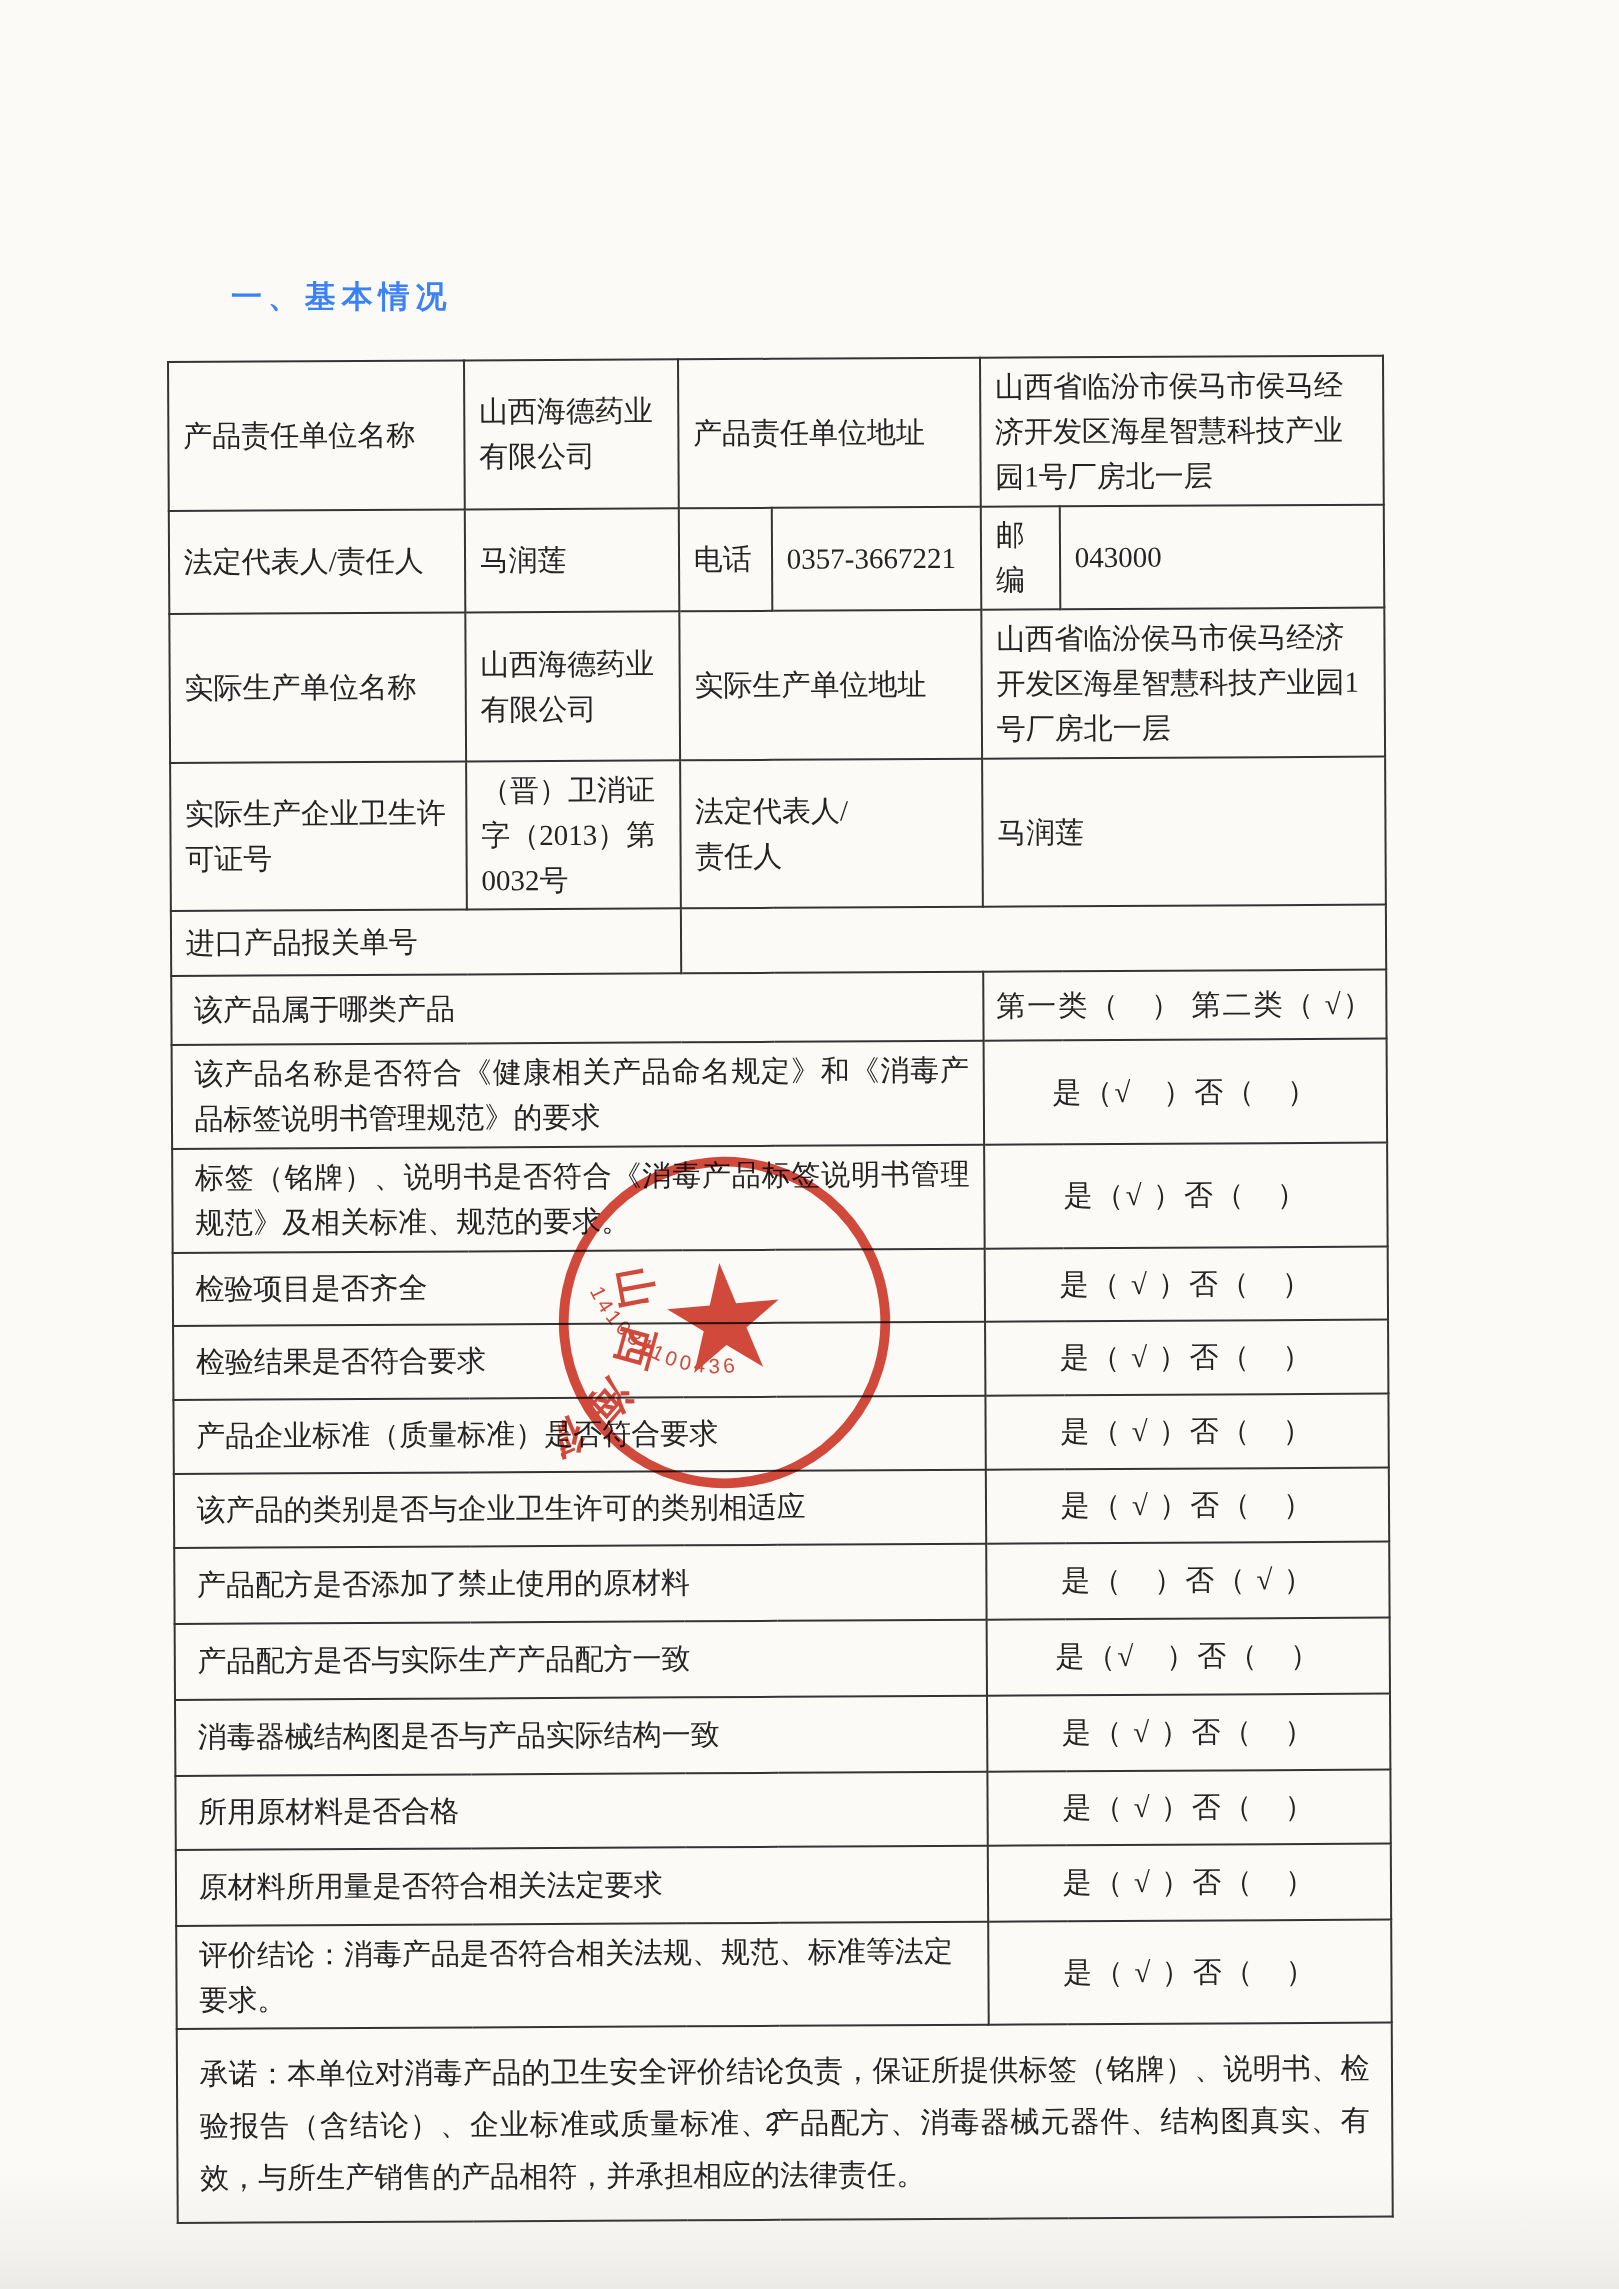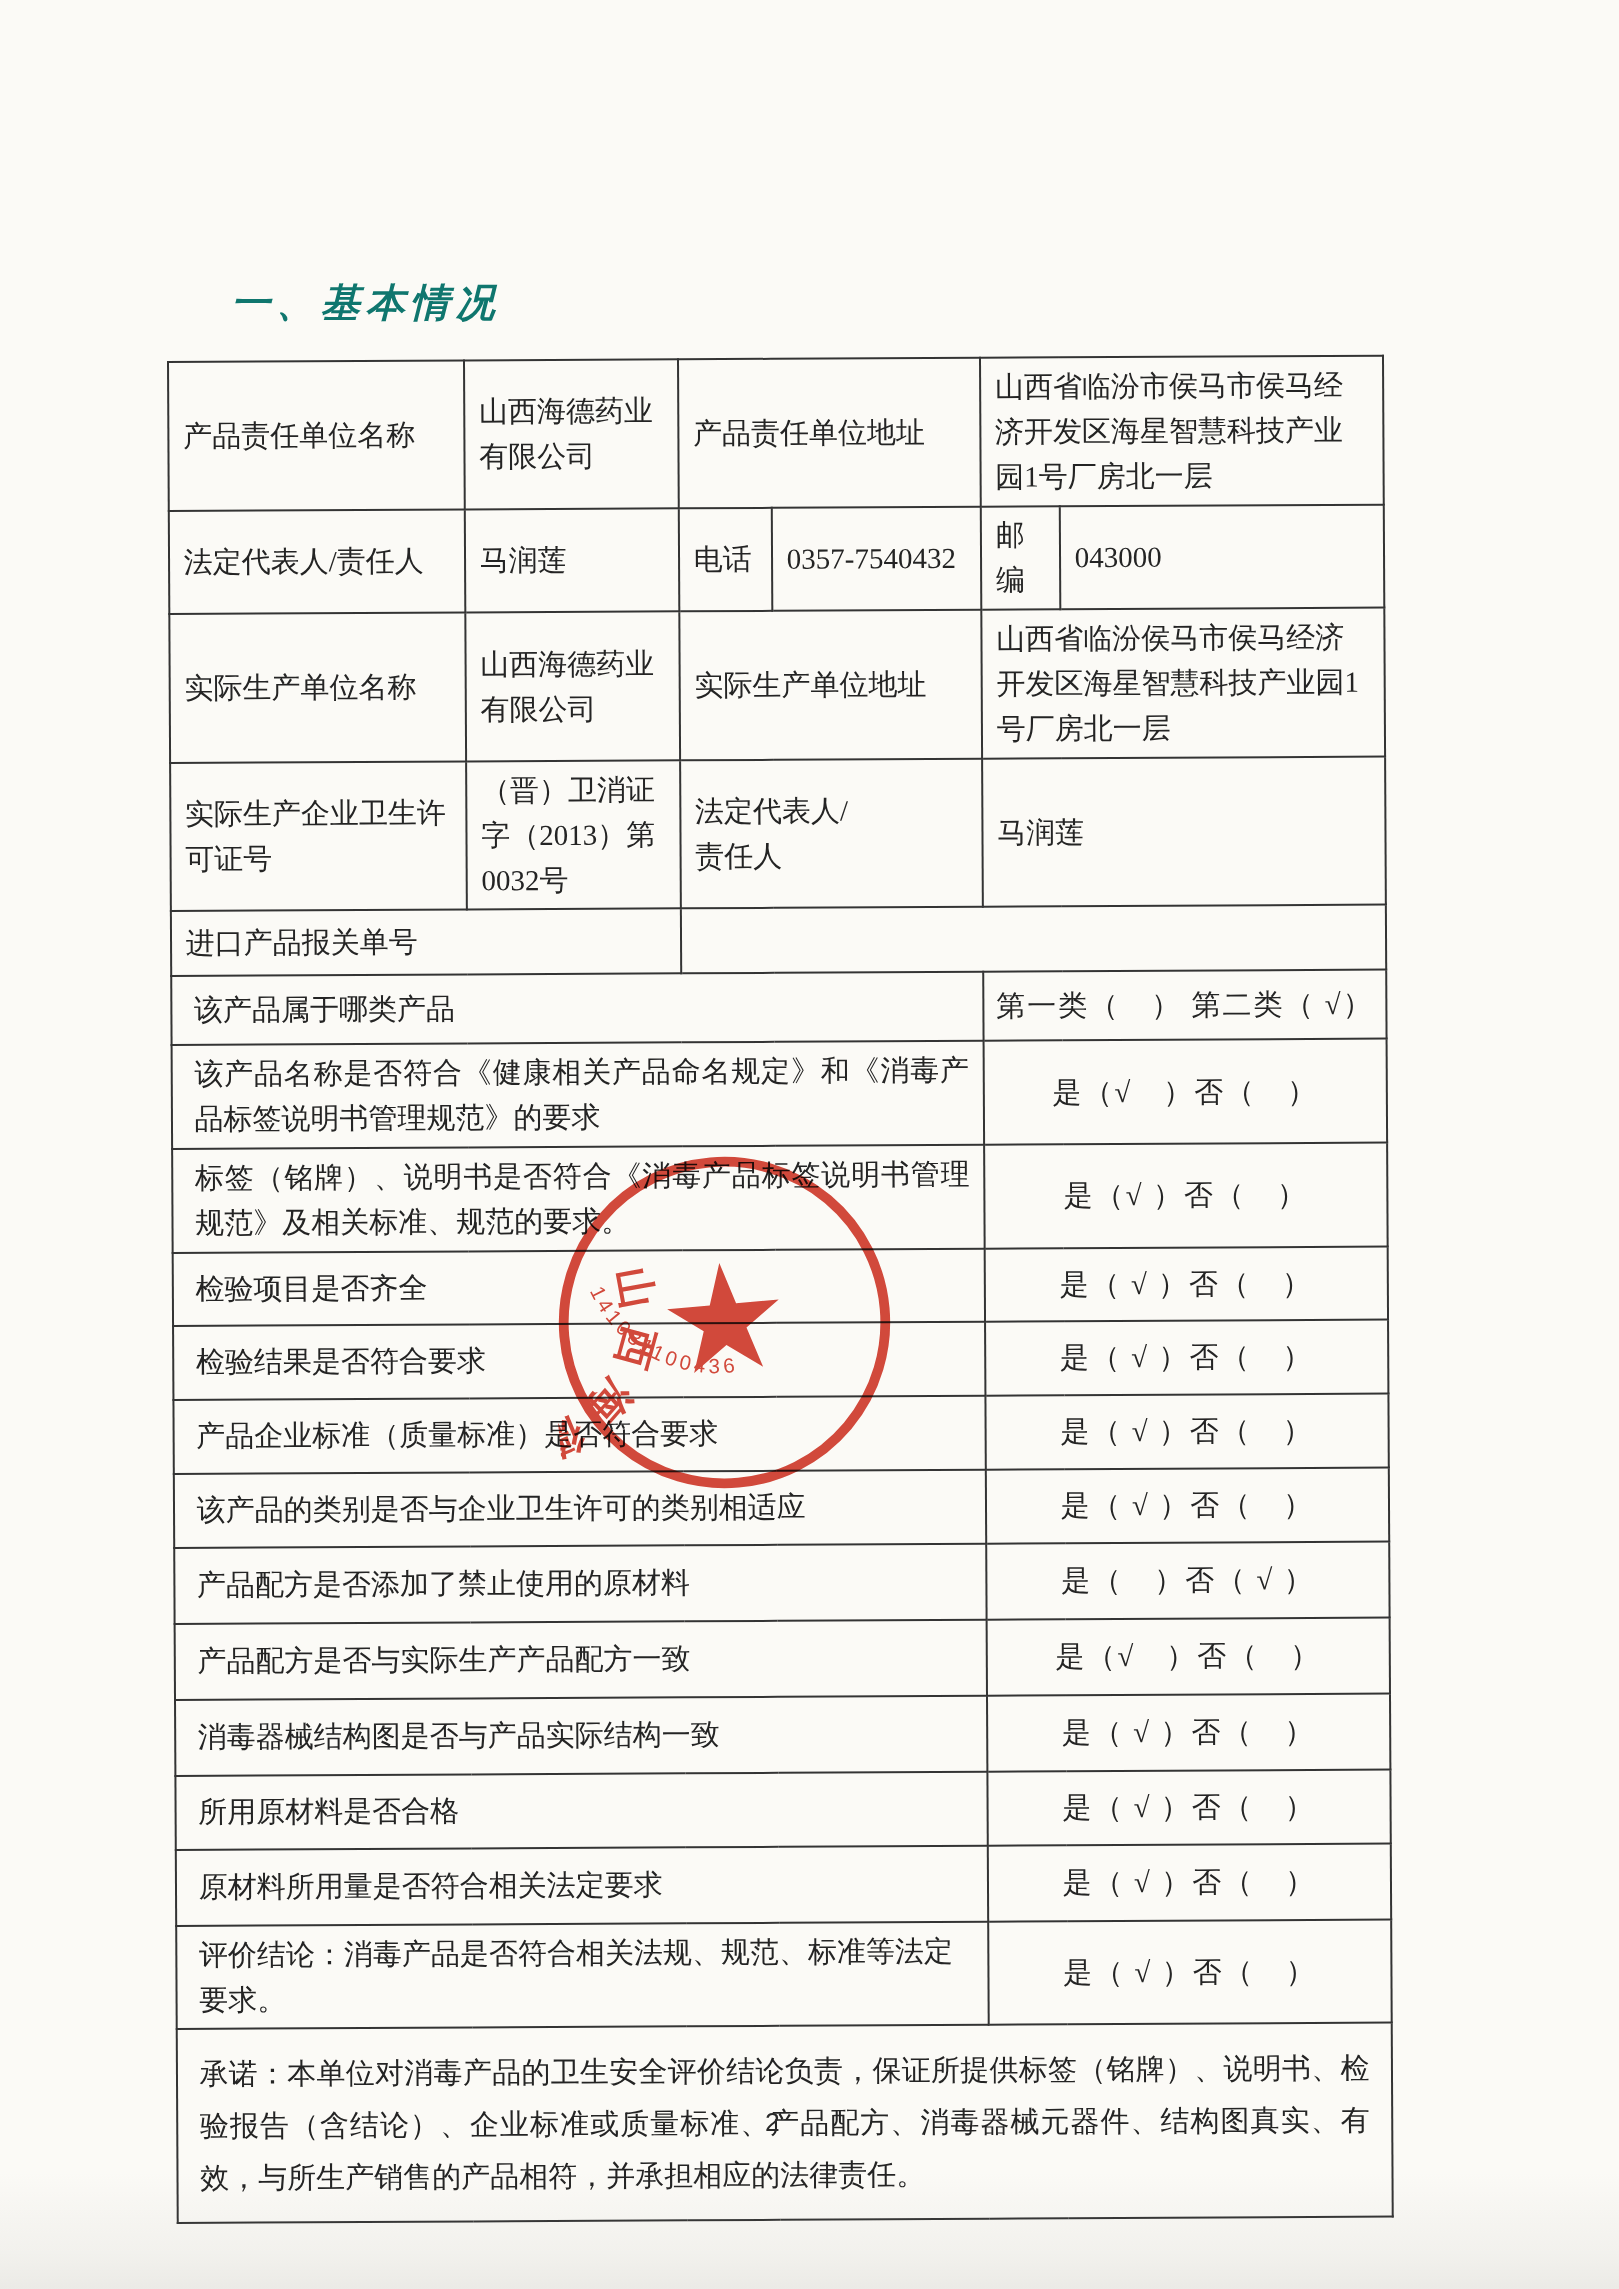--- a/index.html
+++ b/index.html
@@ -10,21 +10,21 @@
     color:#262626;overflow:hidden;
   }
   .page{position:absolute;inset:0;}
   .scan-noise{
     position:absolute;left:0;right:0;bottom:0;height:118px;
     background:linear-gradient(to bottom,rgba(120,120,115,0) 0%,rgba(120,120,115,.07) 70%,rgba(120,120,115,.12) 100%);
     pointer-events:none;
   }
   .doc-title{
     position:absolute;left:231px;top:276px;
-    font-size:39px;font-weight:600;letter-spacing:5.9px;color:#0f766e;font-style:italic;
+    font-size:31px;font-weight:600;letter-spacing:5.9px;color:#3b82f6;
   }
   table.doc-table{
     position:absolute;left:167px;top:361px;width:1215px;
     border-collapse:collapse;table-layout:fixed;
     font-size:29px;color:#242424;
     transform:rotate(-0.3deg);transform-origin:top left;
   }
   table.doc-table{border:2.9px solid #2e2e2e;}
   .doc-table td{
     border:2px solid #343434;
@@ -74,21 +74,21 @@
       <tr class="r1">
         <td class="lbl">产品责任单位名称</td>
         <td>山西海德药业有限公司</td>
         <td colspan="2">产品责任单位地址</td>
         <td colspan="2">山西省临汾市侯马市侯马经济开发区海星智慧科技产业园1号厂房北一层</td>
       </tr>
       <tr class="r2">
         <td>法定代表人/责任人</td>
         <td>马润莲</td>
         <td>电话</td>
-        <td>0357-7540432</td>
+        <td>0357-3667221</td>
         <td>邮编</td>
         <td>043000</td>
       </tr>
       <tr class="r3">
         <td>实际生产单位名称</td>
         <td>山西海德药业有限公司</td>
         <td colspan="2">实际生产单位地址</td>
         <td colspan="2">山西省临汾侯马市侯马经济开发区海星智慧科技产业园1号厂房北一层</td>
       </tr>
       <tr class="r4">

